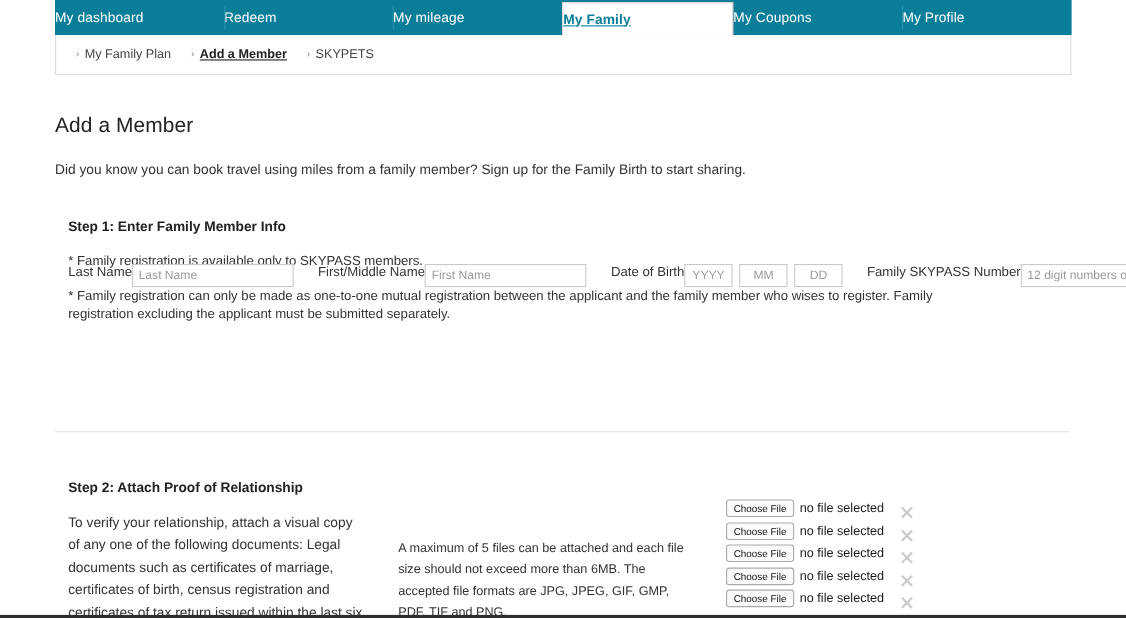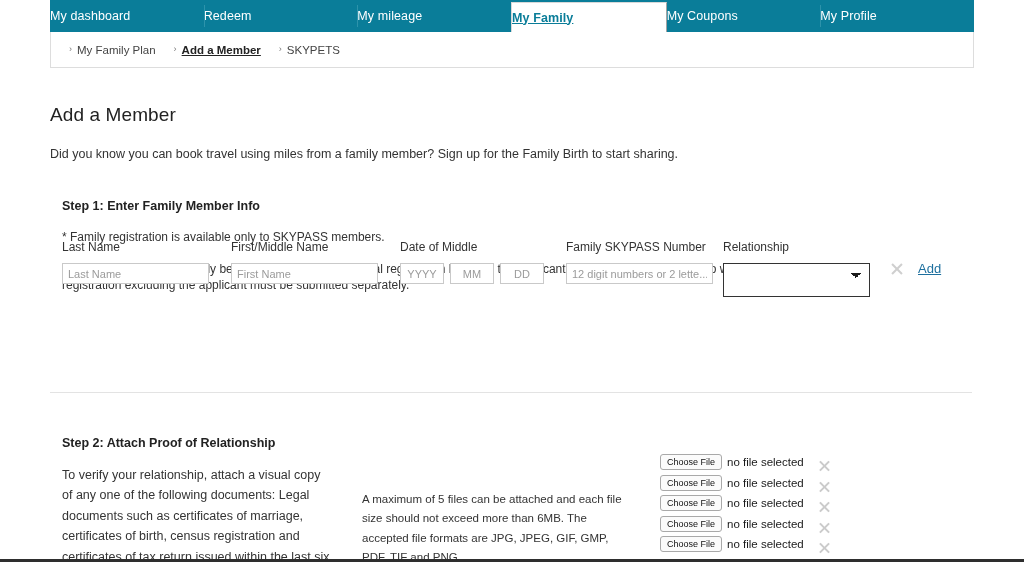--- a/index.html
+++ b/index.html
@@ -147,21 +147,21 @@
   .form-row {
     position: absolute;
     left: 62px;
     top: 240px;
     width: 900px;
     display: flex;
     align-items: flex-start;
   }
   .field {
     display: flex;
-    flex-direction: column;
+    flex-direction: row;
     margin-right: 8px;
   }
   .field-label {
     font-size: 12px;
     color: #333333;
     margin-bottom: 9px;
     white-space: nowrap;
   }
   .txt {
     box-sizing: border-box;
@@ -390,21 +390,21 @@
       <span class="field-label">Last Name</span>
       <input class="txt w-last" type="text" placeholder="Last Name" style="">
     </div>
 
     <div class="field first">
       <span class="field-label">First/Middle Name</span>
       <input class="txt w-first" type="text" placeholder="First Name" style="">
     </div>
 
     <div class="field dob">
-      <span class="field-label">Date of Middle</span>
+      <span class="field-label">Date of Birth</span>
       <span class="dob-group">
         <input class="txt w-dob" type="text" placeholder="YYYY" style="">
         <input class="txt w-dob" type="text" placeholder="MM" style="">
         <input class="txt w-dob" type="text" placeholder="DD" style="">
       </span>
     </div>
 
     <div class="field sky">
       <span class="field-label">Family SKYPASS Number</span>
       <input class="txt w-sky" type="text" placeholder="12 digit numbers or 2 lette..." style="">

